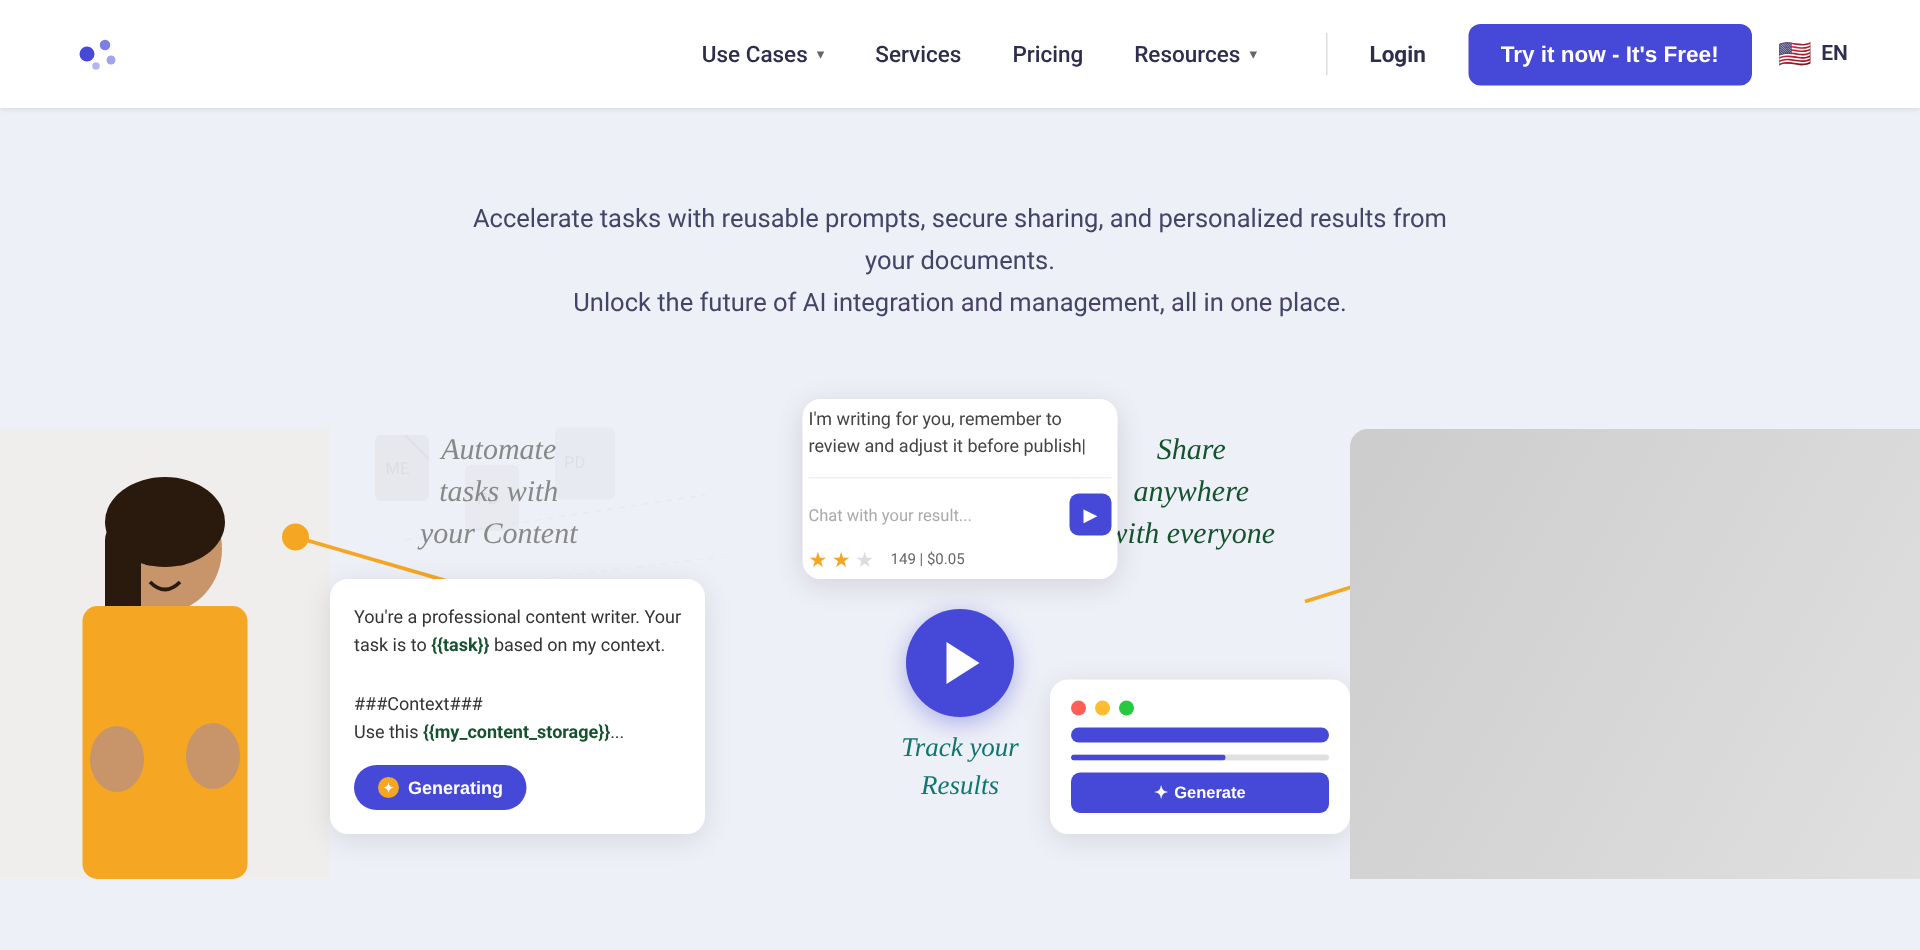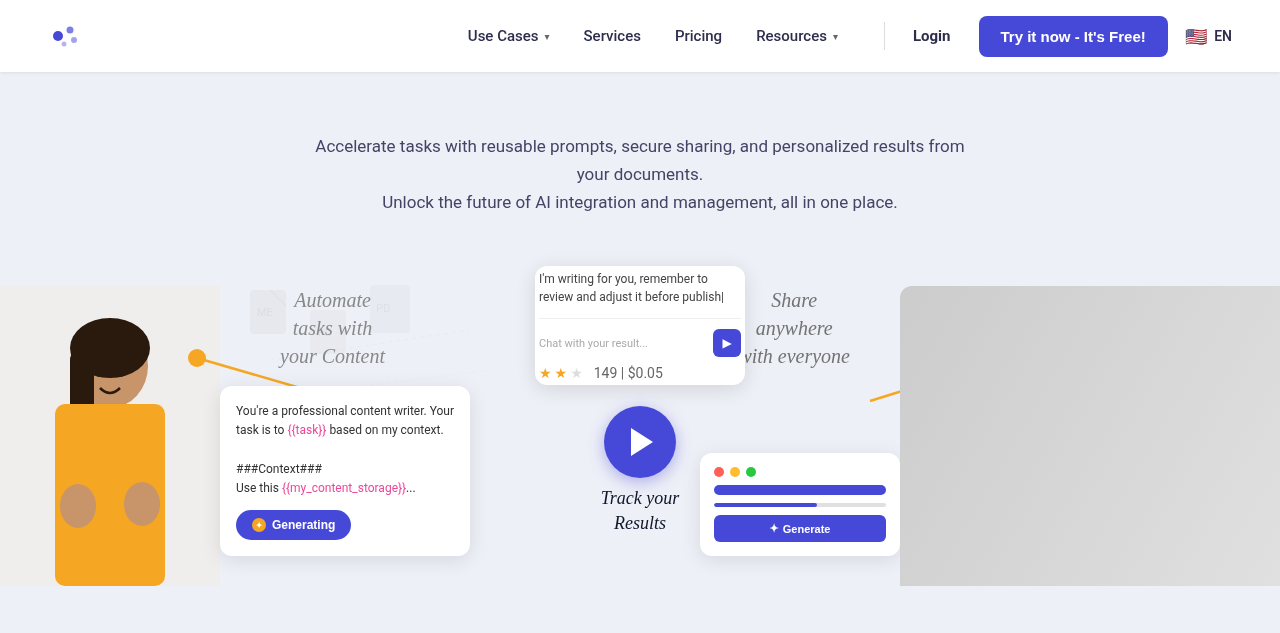--- a/index.html
+++ b/index.html
@@ -224,21 +224,21 @@
       display: flex;
       gap: 3px;
       margin-top: 8px;
       align-items: center;
     }
 
     .star-filled { color: #f5a623; font-size: 14px; }
     .star-empty { color: #ddd; font-size: 14px; }
 
     .chat-price {
-      font-size: 14px;
+      font-size: 10px;
       color: #666;
       margin-left: 8px;
     }
 
     
     .play-btn-overlay {
       position: absolute;
       left: 50%;
       transform: translateX(-50%);
       top: 140px;
@@ -275,22 +275,22 @@
       box-shadow: 0 4px 20px rgba(0,0,0,0.10);
     }
 
     .prompt-card-text {
       font-size: 12px;
       color: #333;
       line-height: 1.6;
     }
 
     .prompt-highlight {
-      color: #ec4899;
-      font-weight: 400;
+      color: #14532d;
+      font-weight: 700;
     }
 
     .prompt-generating-btn {
       background: #4649d8;
       color: #fff;
       border: none;
       padding: 8px 16px;
       border-radius: 20px;
       font-size: 12px;
       font-weight: 600;
@@ -368,21 +368,21 @@
       line-height: 1.4;
     }
 
     .annotation-right {
       position: absolute;
       right: 430px;
       top: 20px;
       font-family: 'Georgia', serif;
       font-style: italic;
       font-size: 20px;
-      color: #737373;
+      color: #14532d;
       text-align: center;
       line-height: 1.4;
     }
 
     
     .people-right-inner {
       position: absolute;
       inset: 0;
       background: linear-gradient(120deg, #ccc 0%, #e0e0e0 100%);
     }
@@ -519,21 +519,21 @@
         <span class="star-filled">★</span>
         <span class="star-empty">★</span>
         <span class="chat-price">149 | $0.05</span>
       </div>
     </div>
 
     <div class="play-btn-overlay">
       <div class="play-triangle"></div>
     </div>
 
-    <div style="position:absolute;left:50%;transform:translateX(-50%);top:220px;font-family:Georgia,serif;font-style:italic;font-size:18px;color:#0f172a;text-align:center;line-height:1.4;z-index:2;">
+    <div style="position:absolute;left:50%;transform:translateX(-50%);top:220px;font-family:Georgia,serif;font-style:italic;font-size:18px;color:#0f766e;text-align:center;line-height:1.4;z-index:2;">
       <span>Track your<br>Results</span>
     </div>
 
     <div class="prompt-card">
       <p class="prompt-card-text">
         <span>You're a professional content writer. Your task is to </span><span class="prompt-highlight">{{task}}</span><span> based on my context.</span><br><br>
         <span>###Context###</span><br>
         <span>Use this </span><span class="prompt-highlight">{{my_content_storage}}</span><span>...</span>
       </p>
       <button class="prompt-generating-btn">

